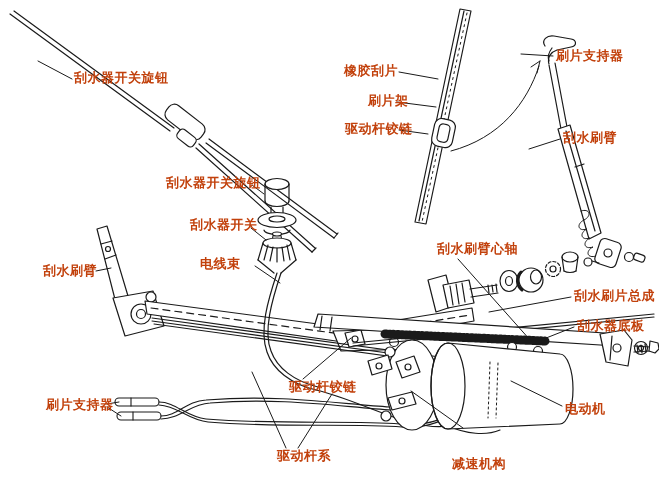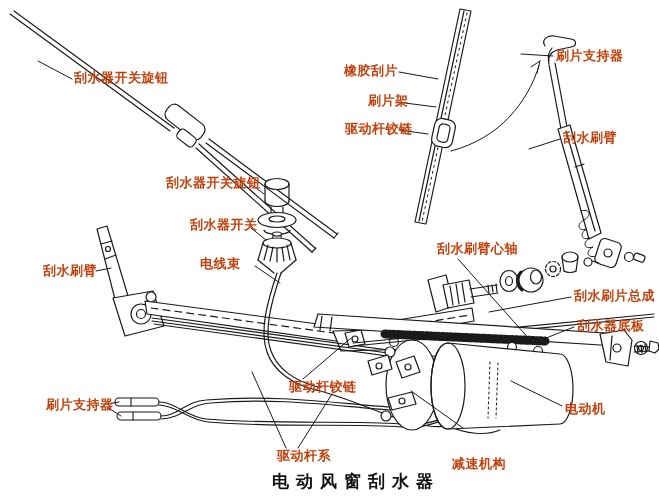--- a/index.html
+++ b/index.html
@@ -212,15 +212,14 @@
   <div class="lbl" style="left:43px;top:264px;">刮水刷臂</div>
   <div class="lbl" style="left:437px;top:242px;">刮水刷臂心轴</div>
   <div class="lbl" style="left:574px;top:289px;">刮水刷片总成</div>
   <div class="lbl" style="left:577px;top:319px;">刮水器底板</div>
   <div class="lbl" style="left:565px;top:402px;">电动机</div>
   <div class="lbl" style="left:452px;top:429px;margin-top:28px;">减速机构</div>
   <div class="lbl" style="left:46px;top:398px;">刷片支持器</div>
   <div class="lbl" style="left:276px;top:380px;padding-left:13px;">驱动杆铰链</div>
   <div class="lbl" style="left:277px;top:449px;">驱动杆系</div>
 
-  <div class="caption" style="left:272px;top:473px;">电动风窗刮水器</div>
 
 </div>
 
 </body></html>

